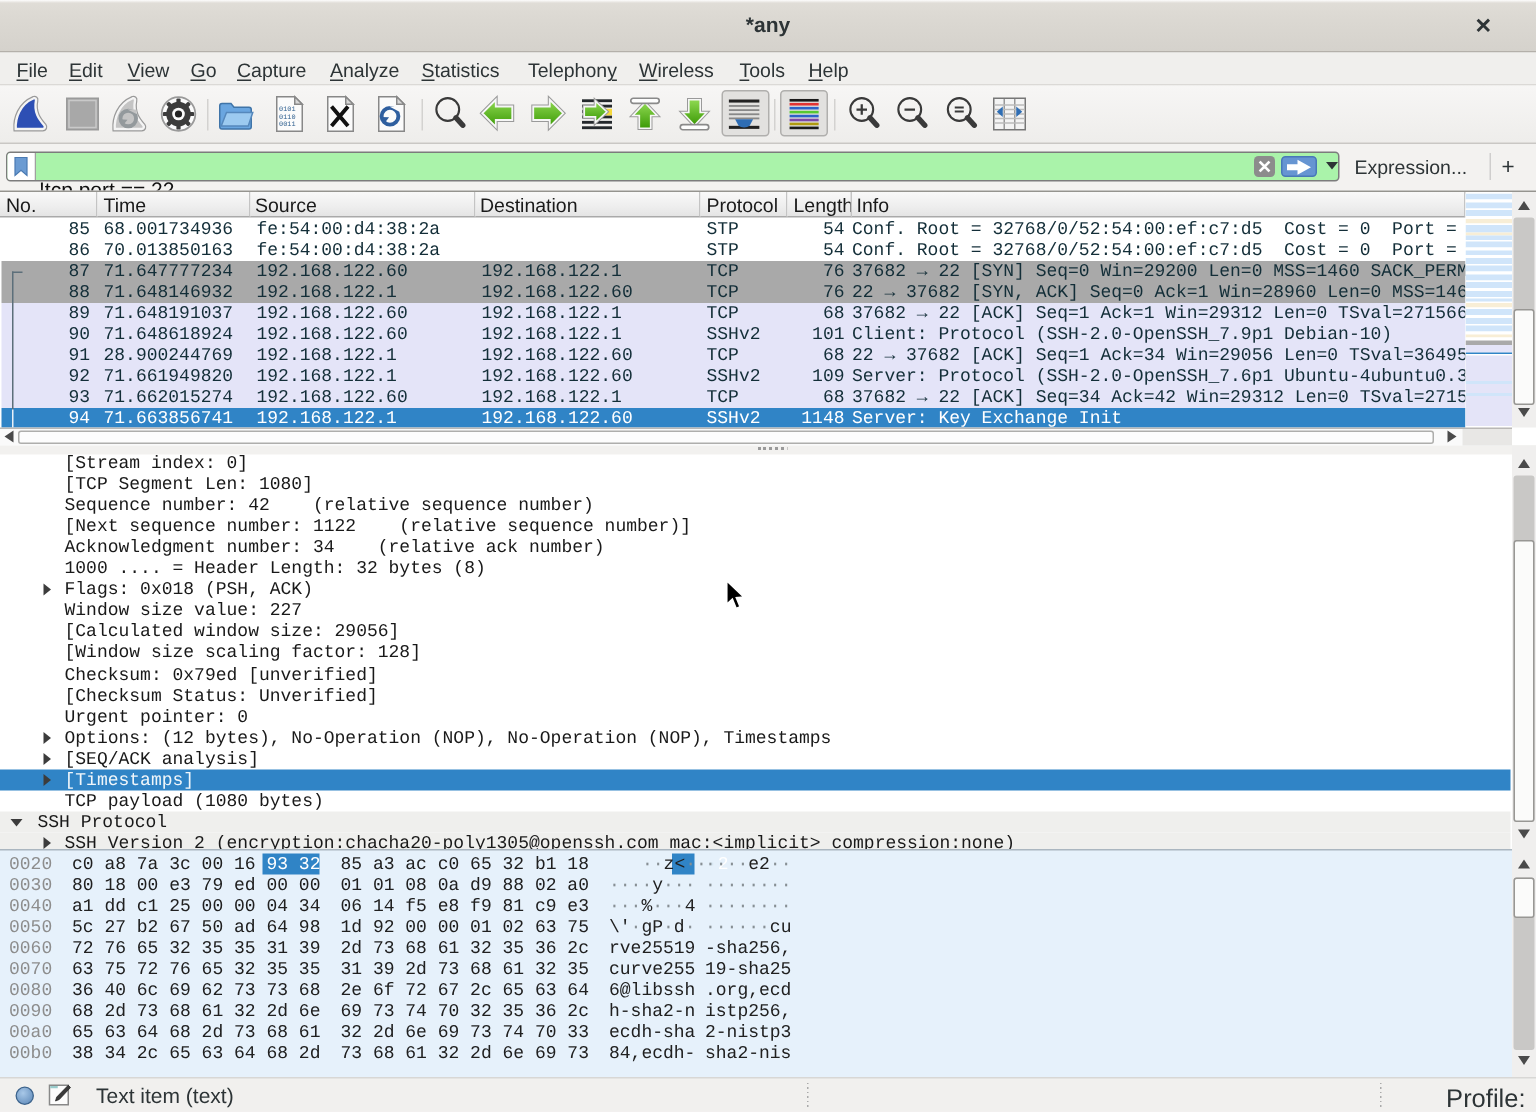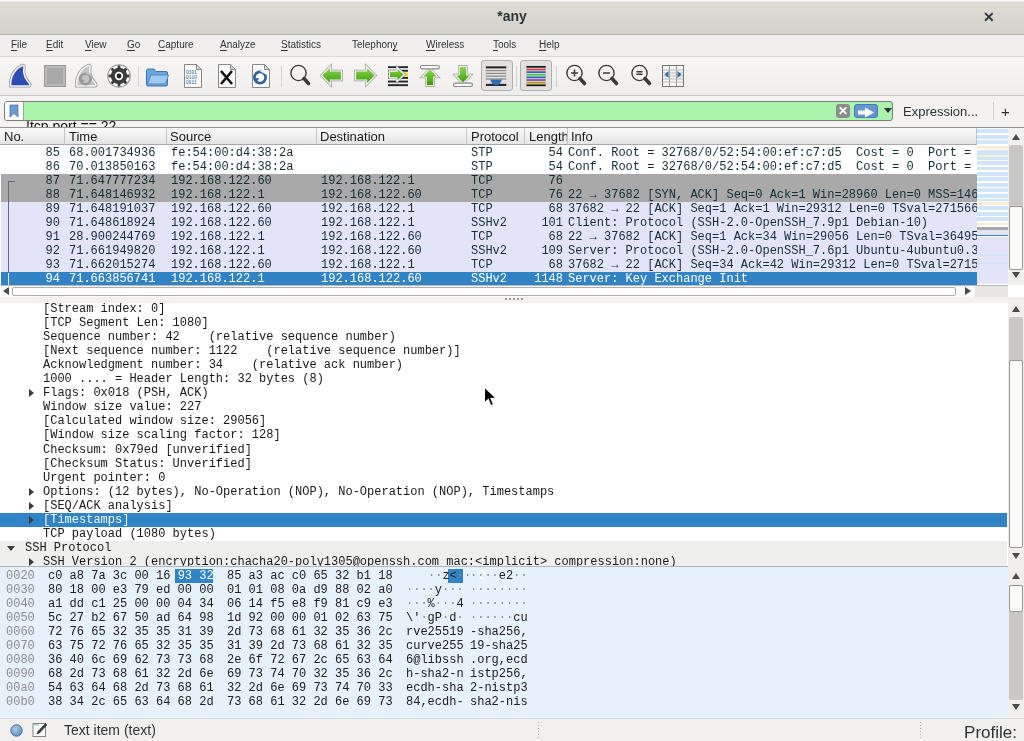--- a/index.html
+++ b/index.html
@@ -10,21 +10,21 @@
 
 #titlebar { left:0; top:0; width:1024px; height:35px;
   background:linear-gradient(#fdfdfd,#e0ddd7 6%,#dcd9d3 30%,#d5d2cc 100%);
   border-bottom:1px solid #b4b0aa; }
 #titletext { left:0; top:8px; width:1024px; text-align:center;
   font-size:14px; font-weight:bold; color:#2d3436; }
 #closex { left:983px; top:9px; font-size:14px; color:#2e3436; font-weight:bold;}
 
 
 #menubar { left:0; top:35px; width:1024px; height:22px; background:#f0efed; border-bottom:1px solid #dbd9d6; }
-.mi { position:absolute; top:4px; font-size:10px; color:#2d3436; }
+.mi { position:absolute; top:4px; font-size:13px; color:#2d3436; }
 .mi u { text-decoration-thickness:1px; text-underline-offset:2px; }
 
 
 #toolbar { left:0; top:57px; width:1024px; height:39px; background:linear-gradient(#f7f6f5,#eeedeb); border-bottom:1px solid #c9c7c4; }
 .tsep { position:absolute; top:9px; width:1px; height:21px; background:#d3d2d0; }
 .tbtn { position:absolute; top:3px; width:32px; height:31px; background:#e2e1df;
   border:1px solid #b0afad; border-radius:3px; }
 
 
 #filterbar { left:0; top:96px; width:1024px; height:31px; background:#f3f2f0;}
@@ -311,21 +311,21 @@
     </div>
   <div class="hcell" style="left:525px;width:43px;overflow:hidden">
       <span style="left:4px">Length</span>
     </div>
   <div class="hcell" style="left:568px;width:409px">
       <span style="left:3px">Info</span>
     </div>
   <div id="prows">
       <div class="prow" style="top:17.5px;background:#ffffff;color:#132e38"><i class="no" style="left:0">85</i><i style="left:68px">68.001734936</i><i style="left:170px">fe:54:00:d4:38:2a</i><i style="left:320px"></i><i style="left:470px">STP</i><i class="len" style="left:500px">54</i><i style="left:567px">Conf. Root = 32768/0/52:54:00:ef:c7:d5  Cost = 0  Port =</i></div>
 <div class="prow" style="top:31.5px;background:#ffffff;color:#132e38"><i class="no" style="left:0">86</i><i style="left:68px">70.013850163</i><i style="left:170px">fe:54:00:d4:38:2a</i><i style="left:320px"></i><i style="left:470px">STP</i><i class="len" style="left:500px">54</i><i style="left:567px">Conf. Root = 32768/0/52:54:00:ef:c7:d5  Cost = 0  Port =</i></div>
-<div class="prow" style="top:45.5px;background:#a9a9a9;color:#132e38"><i class="no" style="left:0">87</i><i style="left:68px">71.647777234</i><i style="left:170px">192.168.122.60</i><i style="left:320px">192.168.122.1</i><i style="left:470px">TCP</i><i class="len" style="left:500px">76</i></div>
+<div class="prow" style="top:45.5px;background:#a9a9a9;color:#132e38"><i class="no" style="left:0">87</i><i style="left:68px">71.647777234</i><i style="left:170px">192.168.122.60</i><i style="left:320px">192.168.122.1</i><i style="left:470px">TCP</i><i class="len" style="left:500px">76</i><i style="left:567px">37682 → 22 [SYN] Seq=0 Win=29200 Len=0 MSS=1460 SACK_PERM</i></div>
 <div class="prow" style="top:59.5px;background:#a9a9a9;color:#132e38"><i class="no" style="left:0">88</i><i style="left:68px">71.648146932</i><i style="left:170px">192.168.122.1</i><i style="left:320px">192.168.122.60</i><i style="left:470px">TCP</i><i class="len" style="left:500px">76</i><i style="left:567px">22 → 37682 [SYN, ACK] Seq=0 Ack=1 Win=28960 Len=0 MSS=146</i></div>
 <div class="prow" style="top:73.5px;background:#e4e4f8;color:#132e38"><i class="no" style="left:0">89</i><i style="left:68px">71.648191037</i><i style="left:170px">192.168.122.60</i><i style="left:320px">192.168.122.1</i><i style="left:470px">TCP</i><i class="len" style="left:500px">68</i><i style="left:567px">37682 → 22 [ACK] Seq=1 Ack=1 Win=29312 Len=0 TSval=271566</i></div>
 <div class="prow" style="top:87.5px;background:#e4e4f8;color:#132e38"><i class="no" style="left:0">90</i><i style="left:68px">71.648618924</i><i style="left:170px">192.168.122.60</i><i style="left:320px">192.168.122.1</i><i style="left:470px">SSHv2</i><i class="len" style="left:500px">101</i><i style="left:567px">Client: Protocol (SSH-2.0-OpenSSH_7.9p1 Debian-10)</i></div>
 <div class="prow" style="top:101.5px;background:#e4e4f8;color:#132e38"><i class="no" style="left:0">91</i><i style="left:68px">28.900244769</i><i style="left:170px">192.168.122.1</i><i style="left:320px">192.168.122.60</i><i style="left:470px">TCP</i><i class="len" style="left:500px">68</i><i style="left:567px">22 → 37682 [ACK] Seq=1 Ack=34 Win=29056 Len=0 TSval=36495</i></div>
 <div class="prow" style="top:115.5px;background:#e4e4f8;color:#132e38"><i class="no" style="left:0">92</i><i style="left:68px">71.661949820</i><i style="left:170px">192.168.122.1</i><i style="left:320px">192.168.122.60</i><i style="left:470px">SSHv2</i><i class="len" style="left:500px">109</i><i style="left:567px">Server: Protocol (SSH-2.0-OpenSSH_7.6p1 Ubuntu-4ubuntu0.3</i></div>
 <div class="prow" style="top:129.5px;background:#e4e4f8;color:#132e38"><i class="no" style="left:0">93</i><i style="left:68px">71.662015274</i><i style="left:170px">192.168.122.60</i><i style="left:320px">192.168.122.1</i><i style="left:470px">TCP</i><i class="len" style="left:500px">68</i><i style="left:567px">37682 → 22 [ACK] Seq=34 Ack=42 Win=29312 Len=0 TSval=2715</i></div>
 <div class="prow" style="top:143.5px;background:#3084c6;color:#ffffff"><i class="no" style="left:0">94</i><i style="left:68px">71.663856741</i><i style="left:170px">192.168.122.1</i><i style="left:320px">192.168.122.60</i><i style="left:470px">SSHv2</i><i class="len" style="left:500px">1148</i><i style="left:567px">Server: Key Exchange Init</i></div>
 <div class="abs" style="left:8px;top:52.5px;width:1px;height:92px;background:#5c6f7a"></div>
 <div class="abs" style="left:8px;top:52.5px;width:7px;height:1px;background:#5c6f7a"></div>
 <div class="abs" style="left:8px;top:144.5px;width:1px;height:12px;background:#e8f0f8"></div>
@@ -469,21 +469,21 @@
 <div class="xrow" style="left:48px;top:86.1px">36 40 6c 69 62 73 73 68</div>
 <div class="xrow" style="left:227px;top:86.1px">2e 6f 72 67 2c 65 63 64</div>
 <div class="xrow" style="left:406px;top:86.1px">6@libssh</div>
 <div class="xrow" style="left:470px;top:86.1px">.org,ecd</div>
 <div class="xrow off" style="left:6px;top:100.2px">0090</div>
 <div class="xrow" style="left:48px;top:100.2px">68 2d 73 68 61 32 2d 6e</div>
 <div class="xrow" style="left:227px;top:100.2px">69 73 74 70 32 35 36 2c</div>
 <div class="xrow" style="left:406px;top:100.2px">h-sha2-n</div>
 <div class="xrow" style="left:470px;top:100.2px">istp256,</div>
 <div class="xrow off" style="left:6px;top:114.3px">00a0</div>
-<div class="xrow" style="left:48px;top:114.3px">54 63 64 68 2d 73 68 61</div>
+<div class="xrow" style="left:48px;top:114.3px">65 63 64 68 2d 73 68 61</div>
 <div class="xrow" style="left:227px;top:114.3px">32 2d 6e 69 73 74 70 33</div>
 <div class="xrow" style="left:406px;top:114.3px">ecdh-sha</div>
 <div class="xrow" style="left:470px;top:114.3px">2-nistp3</div>
 <div class="xrow off" style="left:6px;top:128.4px">00b0</div>
 <div class="xrow" style="left:48px;top:128.4px">38 34 2c 65 63 64 68 2d</div>
 <div class="xrow" style="left:227px;top:128.4px">73 68 61 32 2d 6e 69 73</div>
 <div class="xrow" style="left:406px;top:128.4px">84,ecdh-</div>
 <div class="xrow" style="left:470px;top:128.4px">sha2-nis</div>
     </div>
   </div>

